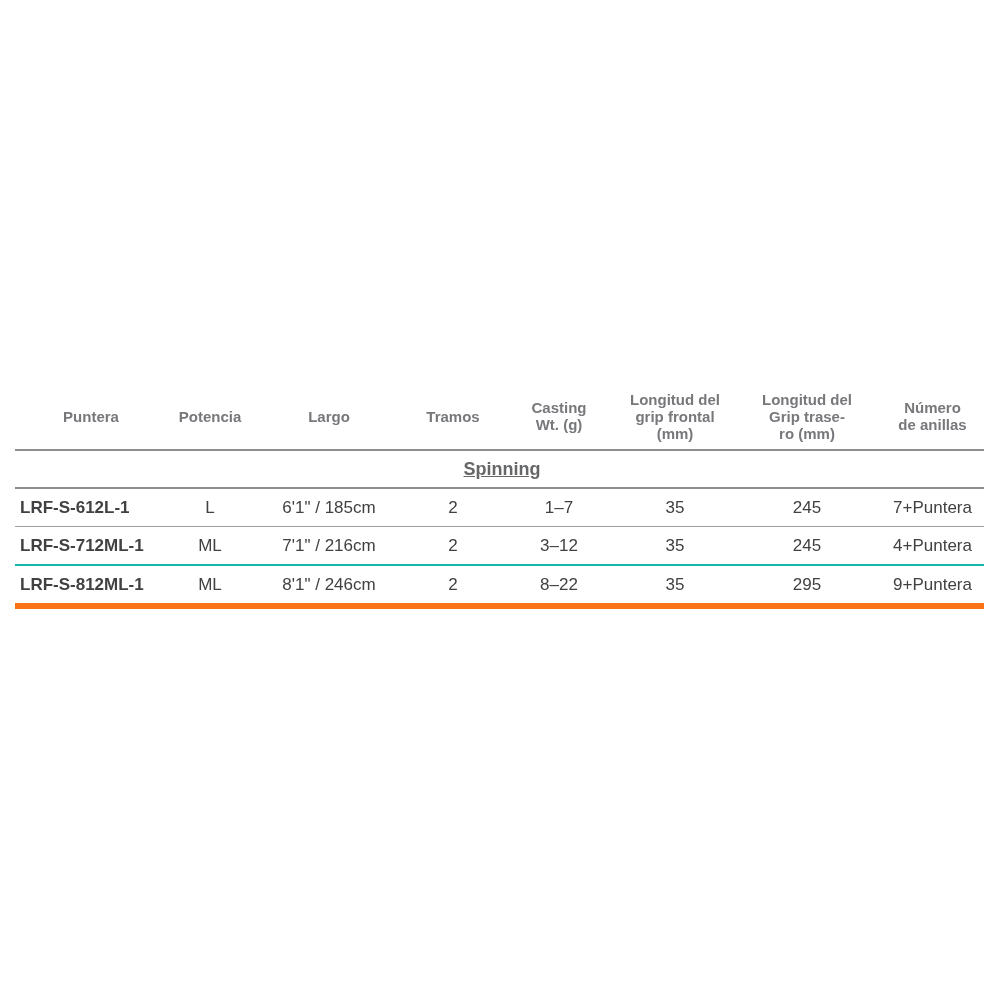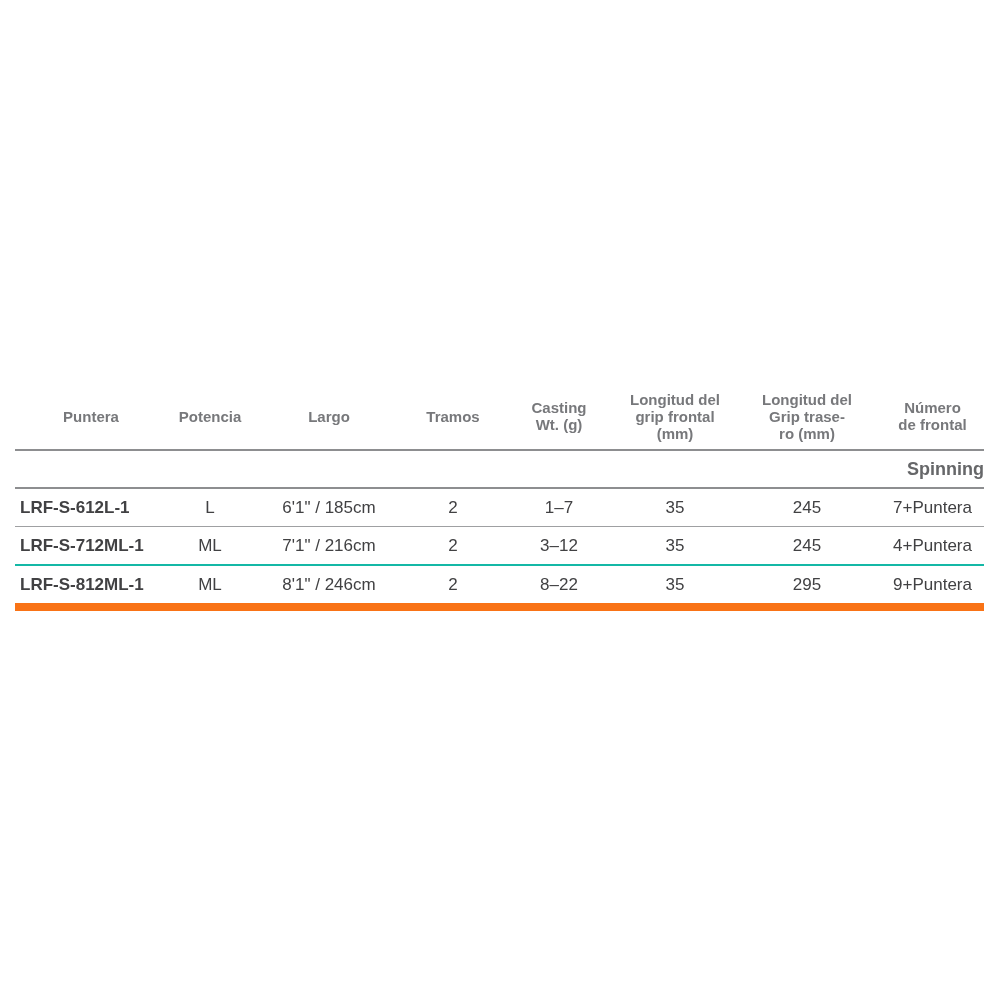--- a/index.html
+++ b/index.html
@@ -32,45 +32,46 @@
     vertical-align: middle;
     white-space: pre-line;
     height: 62px;
     padding: 0 2px 2px 2px;
     border-bottom: 2px solid #8d8e90;
   }
   tr.section-row td {
     font-weight: bold;
     color: #666769;
     font-size: 18px;
-    text-align: right;
+    text-align: center;
     height: 36px;
     padding: 0 0 0 5px;
     vertical-align: middle;
     border-bottom: 2px solid #8d8e90;
+    text-decoration: underline;
   }
   tr.data-row td {
     color: #414143;
     font-size: 17px;
     text-align: center;
     height: 37px;
     padding: 0 2px;
     vertical-align: middle;
     border-bottom: 1px solid #9fa0a2;
   }
   tr.data-row td.cell-model {
     text-align: left;
     padding-left: 5px;
     font-weight: bold;
   }
   tr.data-row.rule-mid td {
     border-bottom: 2px solid #14b8a6;
   }
   tr.data-row.rule-last td {
-    border-bottom: 8px solid #f97316;
+    border-bottom: 6px solid #f97316;
   }
 </style>
 </head>
 <body>
 
 <div class="page">
   <table class="spec-table">
     <colgroup>
       <col style="width:152px">
       <col style="width:86px">
@@ -89,21 +90,21 @@
         <th>Tramos</th>
         <th>Casting
 Wt. (g)</th>
         <th>Longitud del
 grip frontal
 (mm)</th>
         <th>Longitud del
 Grip trase-
 ro (mm)</th>
         <th>Número
-de frontal</th>
+de anillas</th>
       </tr>
     </thead>
     <tbody>
       <tr class="section-row">
         <td colspan="8">Spinning</td>
       </tr>
       <tr class="data-row">
         <td class="cell-model">LRF-S-612L-1</td>
         <td>L</td>
         <td>6'1" / 185cm</td>

